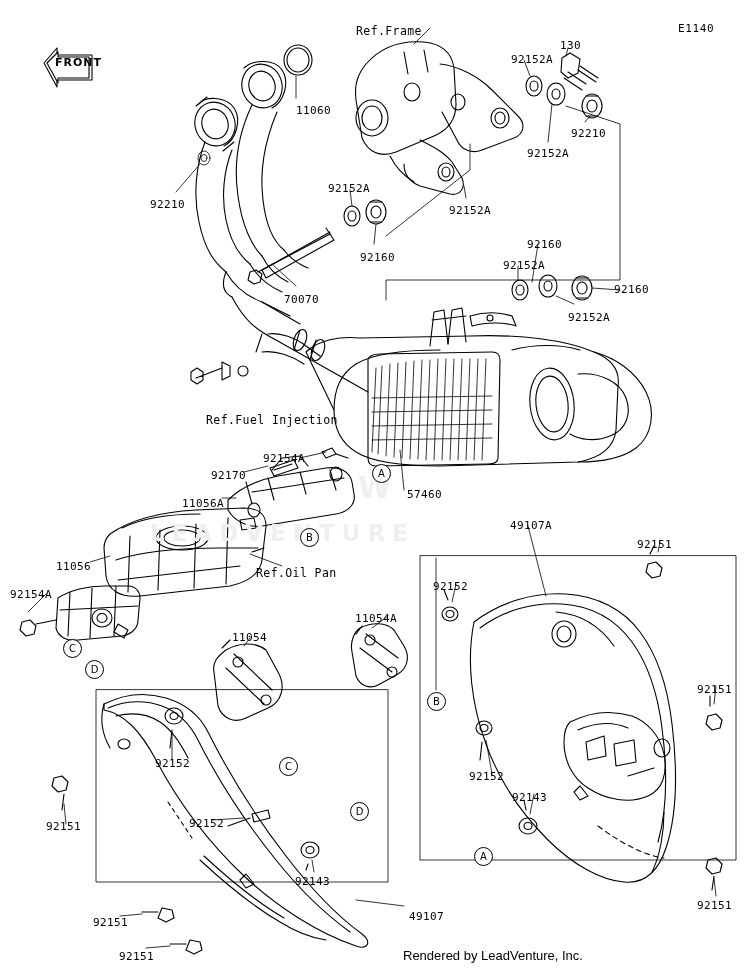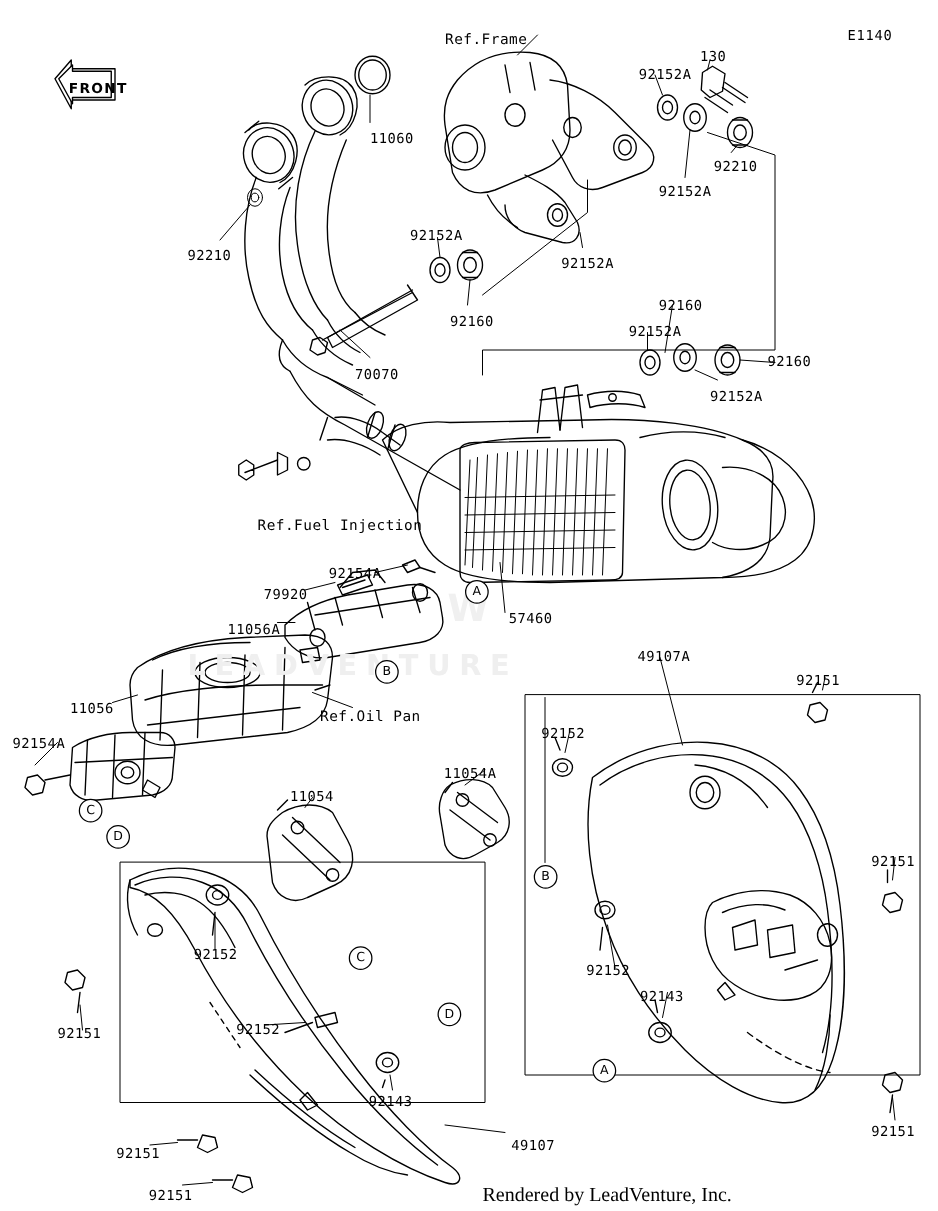--- a/index.html
+++ b/index.html
@@ -41,32 +41,32 @@
   .wm2 {
     position:absolute;
     left:358px; top:470px;
     font-family:"DejaVu Sans", sans-serif;
     font-size:30px;
     color:#f0f0f0;
     font-weight:bold;
   }
   .footer {
     position:absolute;
-    left:386px; top:948px;
-    font-family:Liberation Serif, serif;
-    font-size:16px;
+    left:403px; top:948px;
+    font-family:Liberation Sans, sans-serif;
+    font-size:13px;
     color:#000;
   }
   .front-badge {
     position:absolute; left:38px; top:42px; width:58px; height:44px;
   }
   .front-badge .txt {
     position:absolute; left:17px; top:14px;
     font-family:"DejaVu Sans", sans-serif;
-    font-size:11px; font-weight:bold; letter-spacing:1px;margin-top:8px;
+    font-size:11px; font-weight:bold; letter-spacing:1px;
   }
   .circ {
     position:absolute;
     width:17px; height:17px;
     border:1px solid #000;
     border-radius:50%;
     font-family:"DejaVu Sans", sans-serif;
     font-size:10px;
     line-height:17px;
     text-align:center;
@@ -435,21 +435,21 @@
   <div class="lbl" style="left:150px; top:198px;">92210</div>
   <div class="lbl" style="left:328px; top:182px;">92152A</div>
   <div class="lbl" style="left:449px; top:204px;">92152A</div>
   <div class="lbl" style="left:360px; top:251px;">92160</div>
   <div class="lbl" style="left:527px; top:238px;">92160</div>
   <div class="lbl" style="left:503px; top:259px;">92152A</div>
   <div class="lbl" style="left:614px; top:283px;">92160</div>
   <div class="lbl" style="left:568px; top:311px;">92152A</div>
   <div class="lbl" style="left:284px; top:293px;">70070</div>
   <div class="lbl" style="left:263px; top:452px;">92154A</div>
-  <div class="lbl" style="left:211px; top:469px;">79920</div>
+  <div class="lbl" style="left:211px; top:469px;">92170</div>
   <div class="lbl" style="left:182px; top:497px;">11056A</div>
   <div class="lbl" style="left:407px; top:488px;">57460</div>
   <div class="lbl" style="left:510px; top:519px;">49107A</div>
   <div class="lbl" style="left:637px; top:538px;">92151</div>
   <div class="lbl" style="left:56px; top:560px;">11056</div>
   <div class="lbl" style="left:10px; top:588px;">92154A</div>
   <div class="lbl" style="left:433px; top:580px;">92152</div>
   <div class="lbl" style="left:355px; top:612px;">11054A</div>
   <div class="lbl" style="left:232px; top:631px;">11054</div>
   <div class="lbl" style="left:697px; top:683px;">92151</div>

